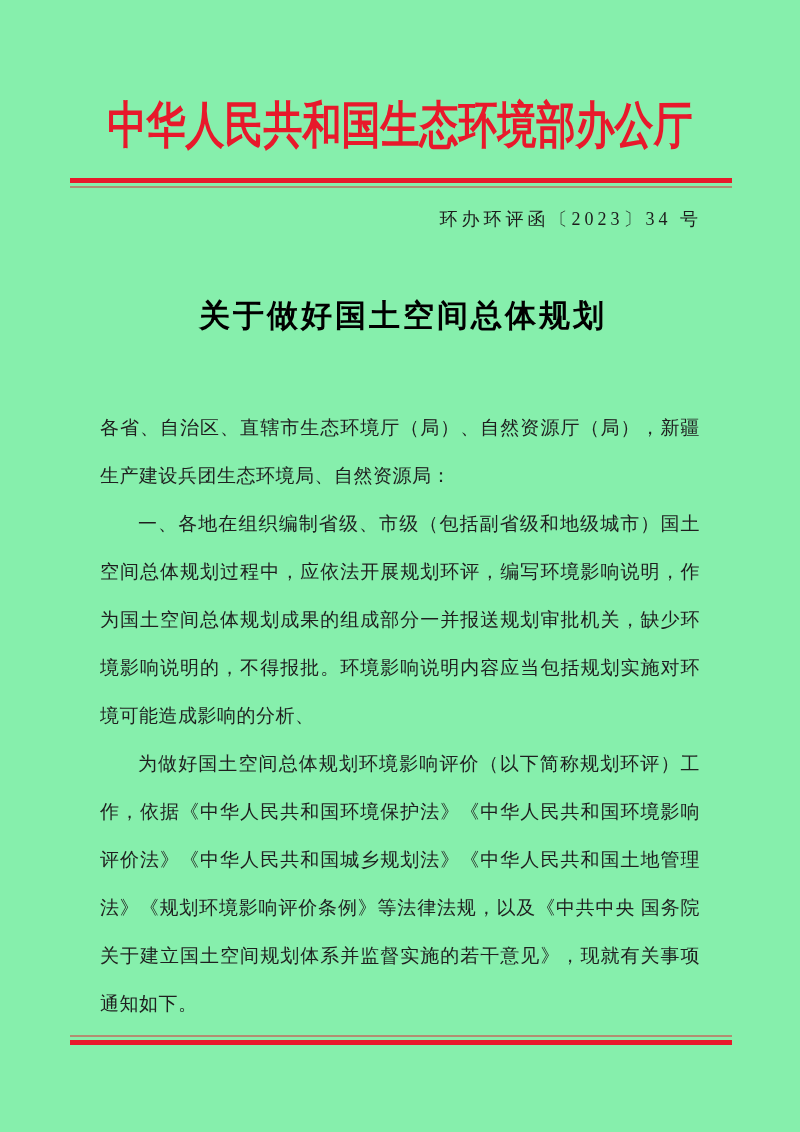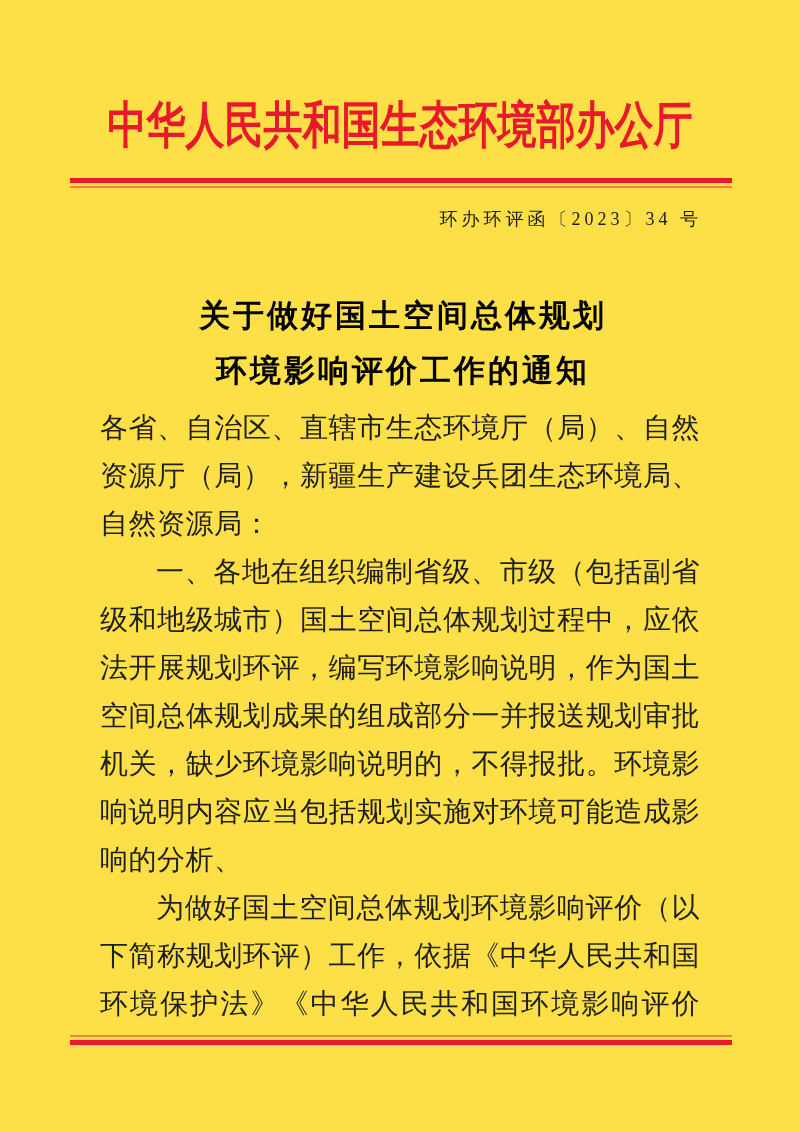--- a/index.html
+++ b/index.html
@@ -1,21 +1,21 @@
 <!DOCTYPE html>
 <html><head>
 <meta charset="utf-8">
 <style>
   * { margin: 0; padding: 0; box-sizing: border-box; }
   html, body { background: #ffffff; }
   .page {
     position: relative;
     width: 800px;
     height: 1132px;
-    background: #fde047;
+    background: #86efac;
     overflow: hidden;
     font-family: "Liberation Serif", "DejaVu Serif", serif;
   }
   .letterhead {
     position: absolute;
     top: 94px;
     left: 0;
     right: 0;
     text-align: center;
     white-space: nowrap;
@@ -59,21 +59,21 @@
     letter-spacing: 3px;
     padding-left: 6px;
   }
   .body-text {
     position: absolute;
     top: 404px;
     left: 100px;
     width: 600px;
     height: 626px;
     overflow: hidden;
-    font-size: 28px;
+    font-size: 19px;
     line-height: 48px;
     letter-spacing: 0.5px;
     text-align: justify;
     color: #1f1f1f;
   }
   .body-text p { margin: 0; }
   .body-text p.indent { text-indent: 2em; }
 </style>
 </head>
 <body>
@@ -82,21 +82,20 @@
 
   <div class="letterhead">中华人民共和国生态环境部办公厅</div>
 
   <div class="rule rule-thick top"></div>
   <div class="rule rule-thin top"></div>
 
   <div class="doc-number">环办环评函〔2023〕34 号</div>
 
   <div class="doc-title">
     <span>关于做好国土空间总体规划</span><br>
-    <span>环境影响评价工作的通知</span>
   </div>
 
   <div class="body-text">
     <p class="salutation">各省、自治区、直辖市生态环境厅（局）、自然资源厅（局），新疆生产建设兵团生态环境局、自然资源局：</p>
     <p class="indent">一、各地在组织编制省级、市级（包括副省级和地级城市）国土空间总体规划过程中，应依法开展规划环评，编写环境影响说明，作为国土空间总体规划成果的组成部分一并报送规划审批机关，缺少环境影响说明的，不得报批。环境影响说明内容应当包括规划实施对环境可能造成影响的分析、</p>
     <p class="indent">为做好国土空间总体规划环境影响评价（以下简称规划环评）工作，依据《中华人民共和国环境保护法》《中华人民共和国环境影响评价法》《中华人民共和国城乡规划法》《中华人民共和国土地管理法》《规划环境影响评价条例》等法律法规，以及《中共中央 国务院关于建立国土空间规划体系并监督实施的若干意见》，现就有关事项通知如下。</p>
   </div>
 
   <div class="rule rule-thin bottom"></div>
   <div class="rule rule-thick bottom"></div>

